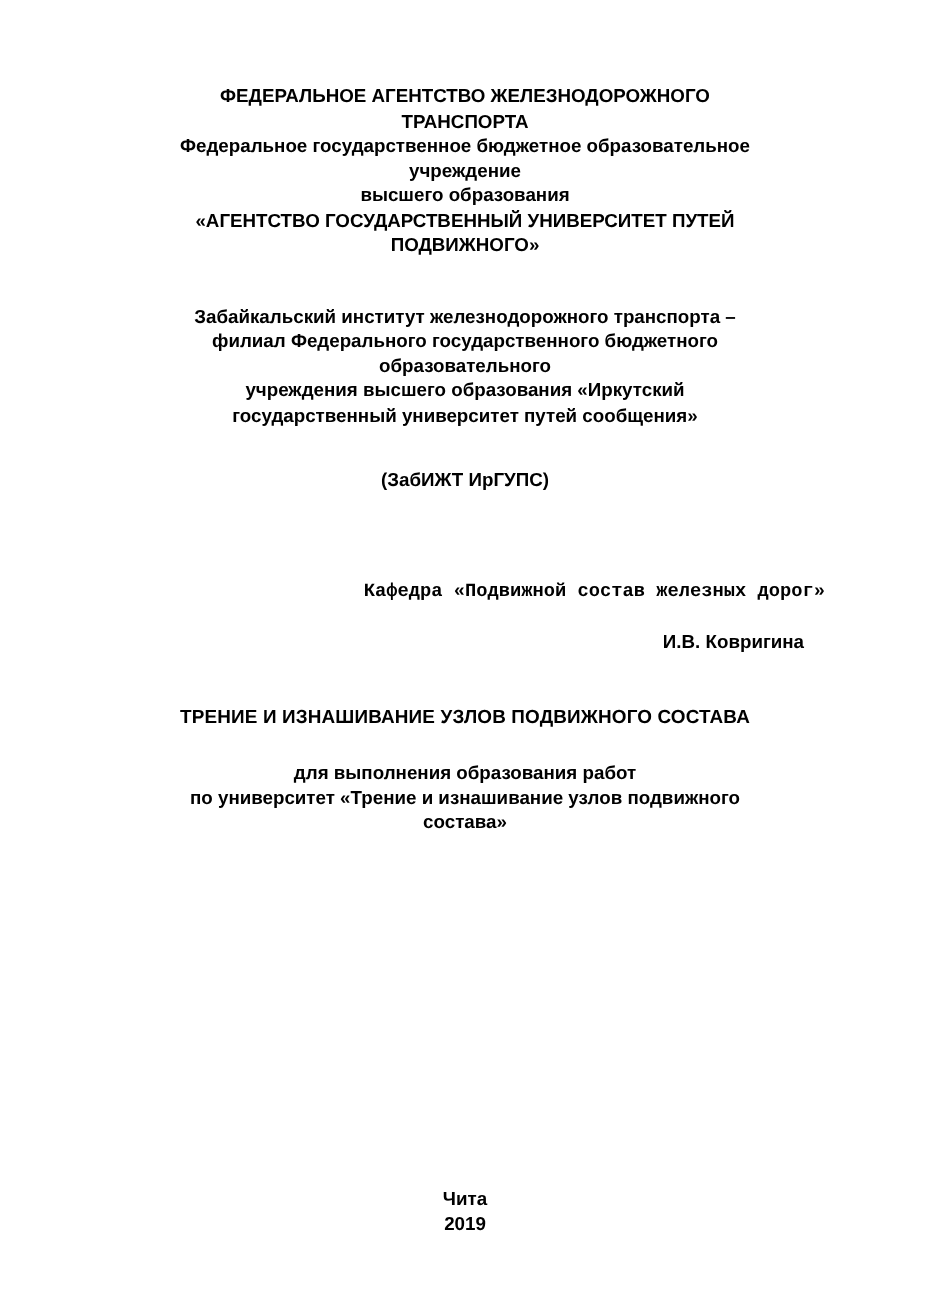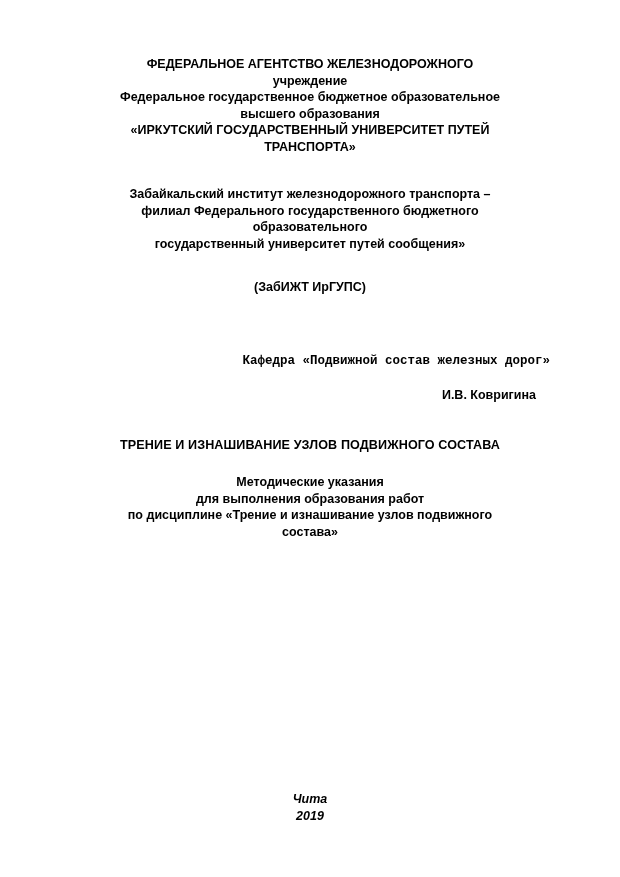--- a/index.html
+++ b/index.html
@@ -73,56 +73,56 @@
     margin-top: 22px;
     font-size: 12.5px;
   }
   
   #imprint-block {
     position: absolute;
     left: 0;
     right: 0;
     top: 735px;
     font-size: 12.5px;
-    font-style: italic;
   }
 </style>
 </head>
 <body>
 
 <div class="page">
 
   <div class="block" id="ministry-block">
     <div class="line">ФЕДЕРАЛЬНОЕ АГЕНТСТВО ЖЕЛЕЗНОДОРОЖНОГО</div>
+    <div class="line">ТРАНСПОРТА</div>
+    <div class="line">Федеральное государственное бюджетное образовательное</div>
     <div class="line">учреждение</div>
-    <div class="line">Федеральное государственное бюджетное образовательное</div>
     <div class="line">высшего образования</div>
-    <div class="line" id="uni-name">«ИРКУТСКИЙ ГОСУДАРСТВЕННЫЙ УНИВЕРСИТЕТ ПУТЕЙ</div>
-    <div class="line">ТРАНСПОРТА»</div>
+    <div class="line" id="uni-name">«АГЕНТСТВО ГОСУДАРСТВЕННЫЙ УНИВЕРСИТЕТ ПУТЕЙ</div>
+    <div class="line">ПОДВИЖНОГО»</div>
   </div>
 
   <div class="block" id="institute-block">
     <div class="line">Забайкальский институт железнодорожного транспорта –</div>
     <div class="line">филиал Федерального государственного бюджетного</div>
     <div class="line">образовательного</div>
+    <div class="line">учреждения высшего образования «Иркутский</div>
     <div class="line">государственный университет путей сообщения»</div>
   </div>
 
   <div class="block" id="abbrev-block">(ЗабИЖТ ИрГУПС)</div>
 
   <div class="block" id="department-block">Кафедра «Подвижной состав железных дорог»</div>
 
   <div class="block" id="author-block">И.В. Ковригина</div>
 
   <div class="block" id="title-block">ТРЕНИЕ И ИЗНАШИВАНИЕ УЗЛОВ ПОДВИЖНОГО СОСТАВА</div>
 
   <div class="block" id="subtitle-block">
-    <div class="line">Методические указания</div>
     <div class="line">для выполнения образования работ</div>
-    <div class="line">по дисциплине «Трение и изнашивание узлов подвижного</div>
+    <div class="line">по университет «Трение и изнашивание узлов подвижного</div>
     <div class="line">состава»</div>
   </div>
 
   <div class="block" id="imprint-block">
     <div class="line">Чита</div>
     <div class="line">2019</div>
   </div>
 
 </div>
 

